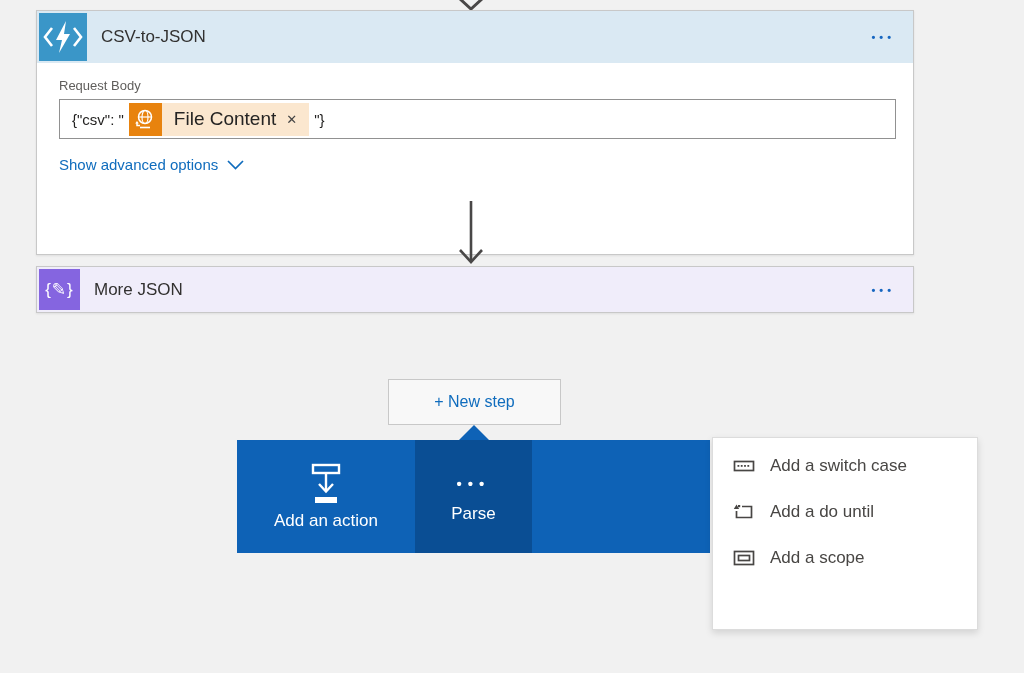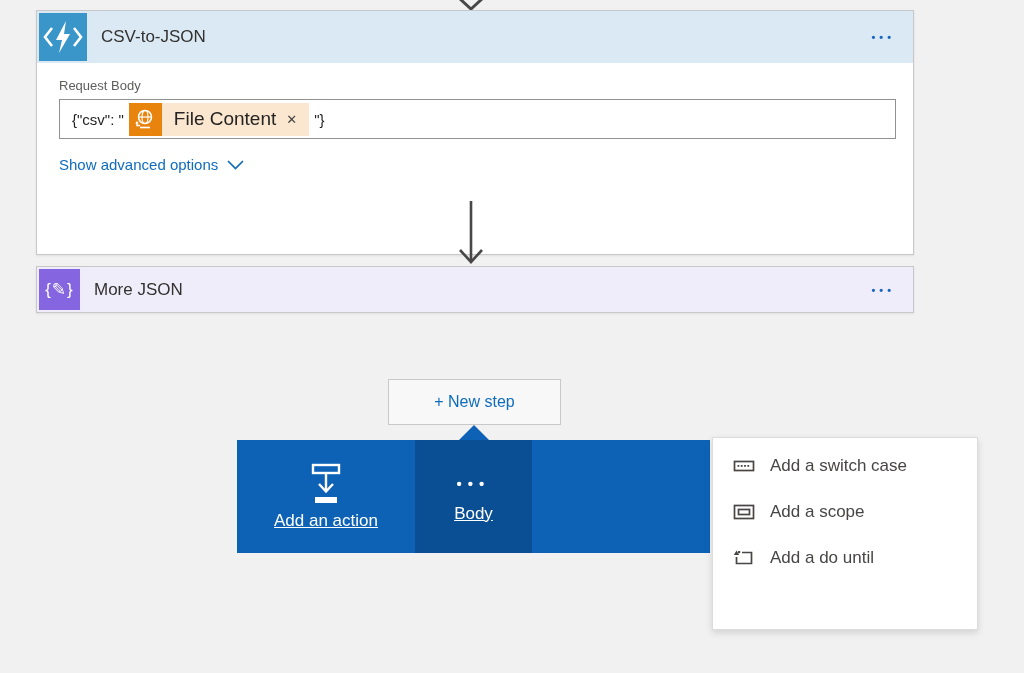--- a/index.html
+++ b/index.html
@@ -44,21 +44,21 @@
             color:var(--accent_blue); font-size:16px; font-family:"Liberation Sans",sans-serif;
             display:flex; align-items:center; justify-content:center; cursor:pointer;}
   .caret{left:459px; top:425px; width:0; height:0;
          border-left:15px solid transparent; border-right:15px solid transparent;
          border-bottom:15px solid var(--toolbar_blue);}
 
   
   .toolbar{left:237px; top:440px; width:473px; height:113px; background:var(--toolbar_blue); display:flex;}
   .tb-btn{width:178px; display:flex; flex-direction:column; align-items:center; justify-content:center;
           color:#fff; font-size:17px; cursor:pointer;}
-  .tb-btn .lbl{margin-top:6px;text-decoration:underline;}
+  .tb-btn .lbl{margin-top:6px;}
   .tb-more{width:117px; background:var(--toolbar_dark_blue);}
   .tb-dots{font-size:15px; letter-spacing:6px; font-weight:bold; height:28px; display:flex; align-items:center;}
 
   
   .menu{left:712px; top:437px; width:266px; height:193px; background:#fff; border:1px solid #DCDCDC;
         box-shadow:0 3px 7px rgba(0,0,0,0.13); padding-top:5px;}
   .menu-item{height:46px; display:flex; align-items:center; padding-left:20px; gap:15px;
              font-size:17px; color:var(--menu_text); cursor:pointer;text-align:right;}
   .mi-icon{width:22px; height:22px; display:flex; align-items:center; justify-content:center;}
 </style>
@@ -133,51 +133,51 @@
       <svg width="40" height="42" viewBox="0 0 40 42">
         <rect x="7" y="2" width="26" height="8" fill="none" stroke="#fff" stroke-width="2.4"></rect>
         <line x1="20" y1="10" x2="20" y2="27" stroke="#fff" stroke-width="2.4"></line>
         <polyline points="13,21 20,28.5 27,21" fill="none" stroke="#fff" stroke-width="2.4"></polyline>
         <rect x="9" y="34" width="22" height="6" fill="#fff"></rect>
       </svg>
       <span class="lbl">Add an action</span>
     </div>
     <div class="tb-btn tb-more">
       <span class="tb-dots">•••</span>
-      <span class="lbl">Body</span>
+      <span class="lbl">Parse</span>
     </div>
   </div>
 
   <div class="menu abs">
     <div class="menu-item">
       <span class="mi-icon">
         <svg width="22" height="22" viewBox="0 0 22 22">
           <rect x="1.5" y="6.5" width="19" height="9" fill="none" stroke="#484644" stroke-width="1.7"></rect>
           <rect x="4.5" y="10" width="1.8" height="1.8" fill="#484644"></rect>
           <rect x="7.8" y="10" width="1.8" height="1.8" fill="#484644"></rect>
           <rect x="11.1" y="10" width="1.8" height="1.8" fill="#484644"></rect>
           <rect x="14.4" y="10" width="1.8" height="1.8" fill="#484644"></rect>
         </svg>
       </span>
       <span>Add a switch case</span>
     </div>
     <div class="menu-item">
       <span class="mi-icon">
         <svg width="22" height="22" viewBox="0 0 22 22">
-          <rect x="1.5" y="4.5" width="19" height="13" fill="none" stroke="#484644" stroke-width="1.7"></rect>
-          <rect x="5.5" y="8.5" width="11" height="5" fill="none" stroke="#484644" stroke-width="1.7"></rect>
-        </svg>
-      </span>
-      <span>Add a scope</span>
-    </div>
-    <div class="menu-item">
-      <span class="mi-icon">
-        <svg width="22" height="22" viewBox="0 0 22 22">
           <polyline points="9,5.5 18.5,5.5 18.5,16.5 3.5,16.5 3.5,10" fill="none" stroke="#484644" stroke-width="1.7"></polyline>
           <polygon points="0.8,8 6.2,8 3.5,3.5" fill="#484644"></polygon>
           <rect x="5" y="4" width="2.2" height="2.2" fill="#484644"></rect>
         </svg>
       </span>
       <span>Add a do until</span>
     </div>
+    <div class="menu-item">
+      <span class="mi-icon">
+        <svg width="22" height="22" viewBox="0 0 22 22">
+          <rect x="1.5" y="4.5" width="19" height="13" fill="none" stroke="#484644" stroke-width="1.7"></rect>
+          <rect x="5.5" y="8.5" width="11" height="5" fill="none" stroke="#484644" stroke-width="1.7"></rect>
+        </svg>
+      </span>
+      <span>Add a scope</span>
+    </div>
   </div>
 
 </div>
 
 </body></html>

